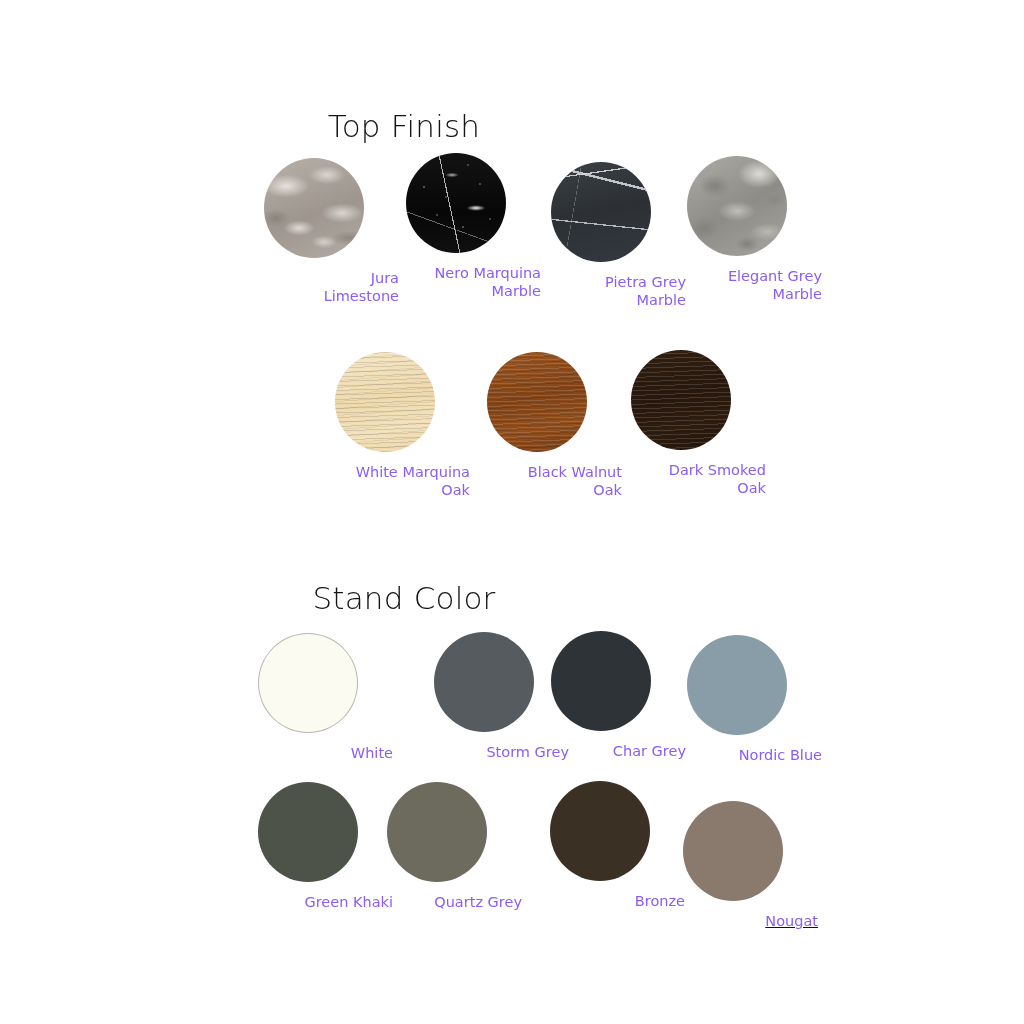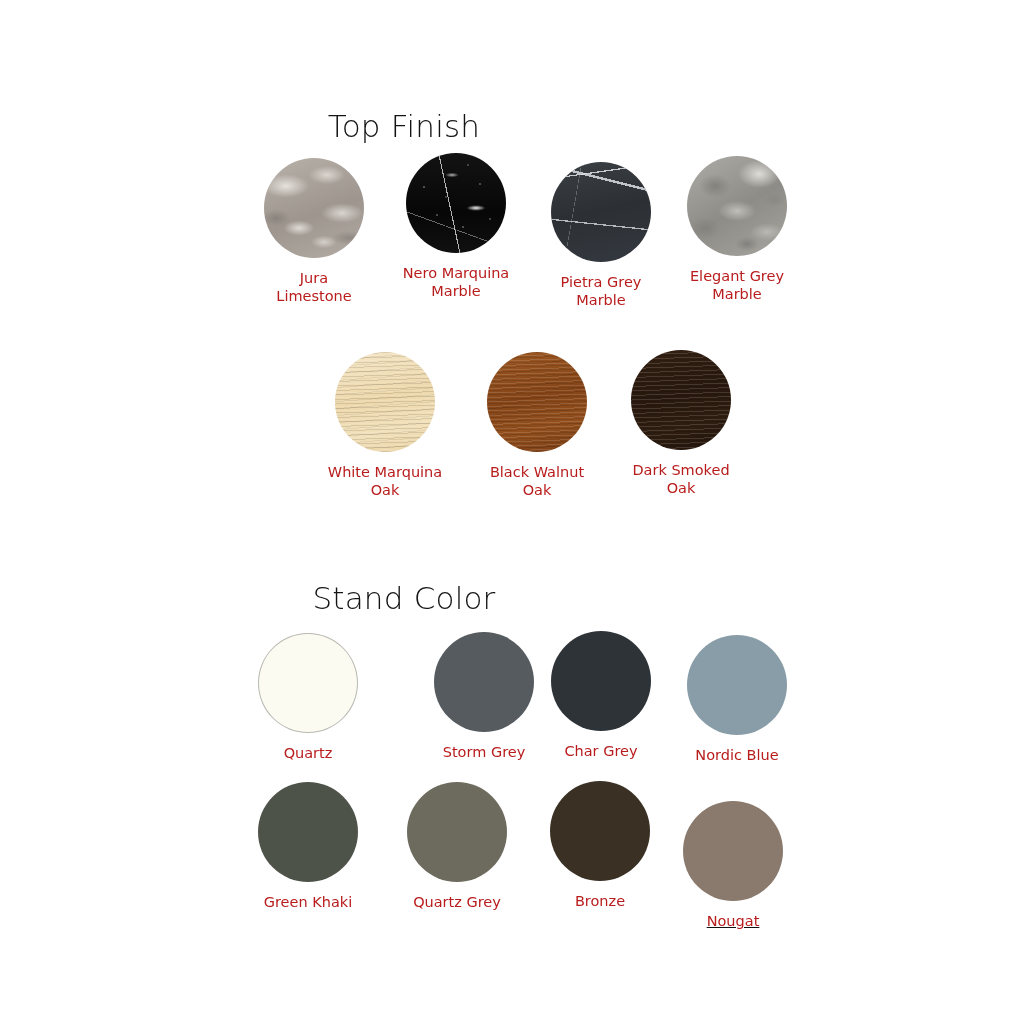--- a/index.html
+++ b/index.html
@@ -47,22 +47,23 @@
     background-color: #cccccc;
   }
   .swatch-disc.bordered {
     box-shadow: inset 0 0 0 1px #b9b9b3;
   }
   .swatch-label {
     margin-top: 11px;
     font-size: 14.5px;
     font-weight: 400;
     line-height: 18px;
-    color: #b91c1c;
+    color: #8b5cf6;
     white-space: pre-line;
+    text-align: right;
   }
 
   
 
   
   .tex-jura {
     background-color: #a8a099;
     background-image:
       radial-gradient(ellipse 34px 17px at 22% 28%, rgba(235,231,226,.92), rgba(235,231,226,0) 68%),
       radial-gradient(ellipse 26px 13px at 63% 17%, rgba(228,223,217,.85), rgba(228,223,217,0) 70%),
@@ -207,39 +208,39 @@
       <div class="swatch-label">Black Walnut
 Oak</div>
     </div>
     <div class="swatch-item" style="left: 681px; top: 350px;">
       <div class="swatch-disc tex-wood tex-oak-smoked"></div>
       <div class="swatch-label">Dark Smoked
 Oak</div>
     </div>
     <div class="swatch-item" style="left: 308px; top: 633px;">
       <div class="swatch-disc solid bordered" style="background: rgb(252, 251, 242);"></div>
-      <div class="swatch-label">Quartz</div>
+      <div class="swatch-label">White</div>
     </div>
     <div class="swatch-item" style="left: 484px; top: 632px;">
       <div class="swatch-disc solid" style="background: rgb(86, 91, 95);"></div>
       <div class="swatch-label">Storm Grey</div>
     </div>
     <div class="swatch-item" style="left: 601px; top: 631px;">
       <div class="swatch-disc solid" style="background: rgb(46, 51, 56);"></div>
       <div class="swatch-label">Char Grey</div>
     </div>
     <div class="swatch-item" style="left: 737px; top: 635px;">
       <div class="swatch-disc solid" style="background: rgb(136, 157, 167);"></div>
       <div class="swatch-label">Nordic Blue</div>
     </div>
     <div class="swatch-item" style="left: 308px; top: 782px;">
       <div class="swatch-disc solid" style="background: rgb(78, 83, 74);"></div>
       <div class="swatch-label">Green Khaki</div>
     </div>
-    <div class="swatch-item" style="left: 457px; top: 782px;">
+    <div class="swatch-item" style="left: 437px; top: 782px;">
       <div class="swatch-disc solid" style="background: rgb(109, 106, 94);"></div>
       <div class="swatch-label">Quartz Grey</div>
     </div>
     <div class="swatch-item" style="left: 600px; top: 781px;">
       <div class="swatch-disc solid" style="background: rgb(58, 49, 36);"></div>
       <div class="swatch-label">Bronze</div>
     </div>
     <div class="swatch-item" style="left: 733px; top: 801px; text-decoration: underline;">
       <div class="swatch-disc solid" style="background: rgb(138, 122, 109);"></div>
       <div class="swatch-label">Nougat</div>

